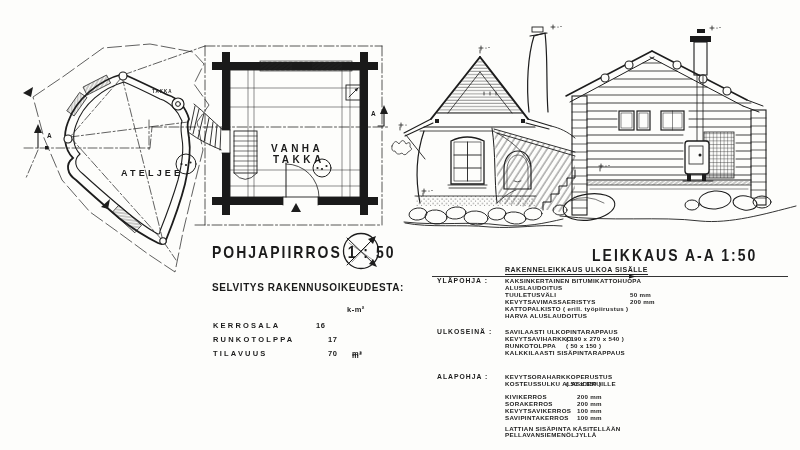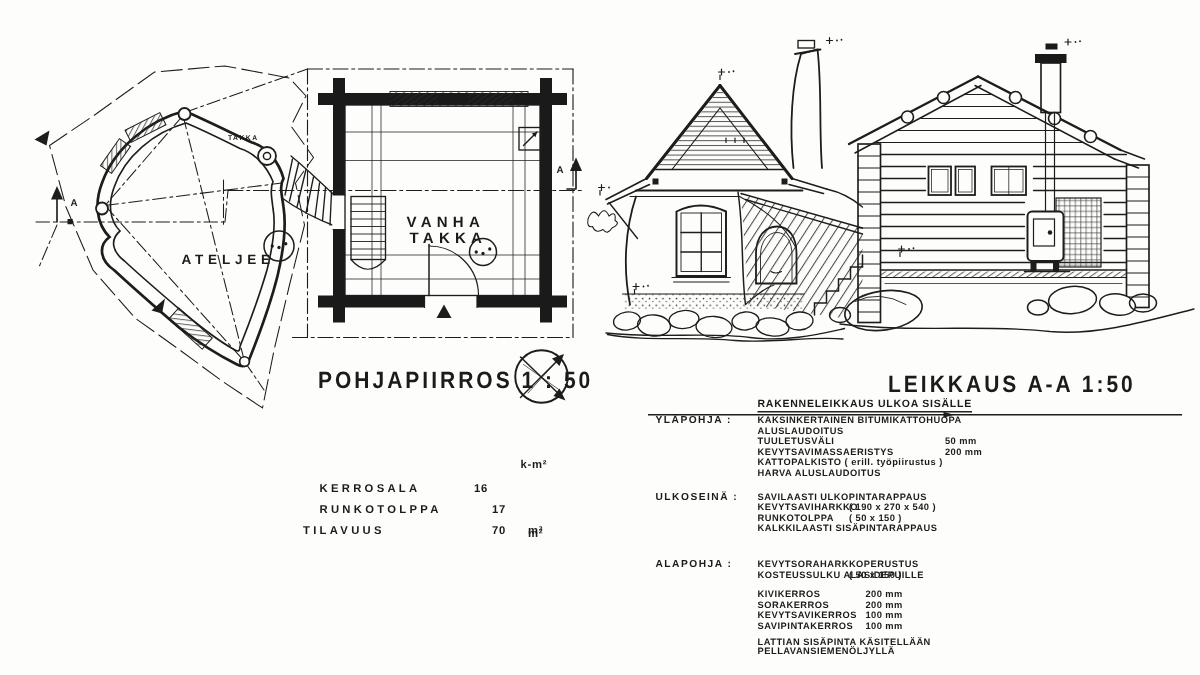--- a/index.html
+++ b/index.html
@@ -393,27 +393,28 @@
 <div class="t title" style="left:212px;top:245px">POHJAPIIRROS 1 : 50</div>
 <div class="t title" style="left:592px;top:248px">LEIKKAUS A-A 1:50</div>
 
 <div class="t pl4" style="left:152px;top:90px">TAKKA</div>
 <div class="t pl9" style="left:121px;top:169px">ATELJEE</div>
 <div class="t pl8" style="left:271px;top:144px">VANHA</div>
 <div class="t pl8" style="left:273px;top:155px">TAKKA</div>
 <div class="t pa" style="left:47px;top:133px">A</div>
 <div class="t pa" style="left:371px;top:111px">A</div>
 
+<div class="t h1" style="left:212px;top:283px">SELVITYS RAKENNUSOIKEUDESTA:</div>
 <div class="t tr" style="left:213px;top:322px">KERROSALA</div>
 <div class="t tv" style="left:316px;top:322px">16</div>
 <div class="t tv" style="left:347px;top:306px">k-m²</div>
 <div class="t tr" style="left:213px;top:336px">RUNKOTOLPPA</div>
 <div class="t tv" style="left:328px;top:336px">17</div>
 <div class="t tv" style="left:352px;top:352px">m²</div>
-<div class="t tr" style="left:202px;top:350px">TILAVUUS</div>
+<div class="t tr" style="left:213px;top:350px">TILAVUUS</div>
 <div class="t tv" style="left:328px;top:350px">70</div>
 <div class="t tv" style="left:352px;top:350px">m³</div>
 
 <div class="t sh" style="left:505px;top:266px">RAKENNELEIKKAUS ULKOA SISÄLLE</div>
 
 <div class="t sl" style="left:437px;top:278px">YLÄPOHJA :</div>
 <div class="t sr" style="left:505px;top:278px">KAKSINKERTAINEN BITUMIKATTOHUOPA</div>
 <div class="t sr" style="left:505px;top:285px">ALUSLAUDOITUS</div>
 <div class="t sr" style="left:505px;top:292px">TUULETUSVÄLI</div>
 <div class="t sv" style="left:630px;top:292px">50 mm</div>

